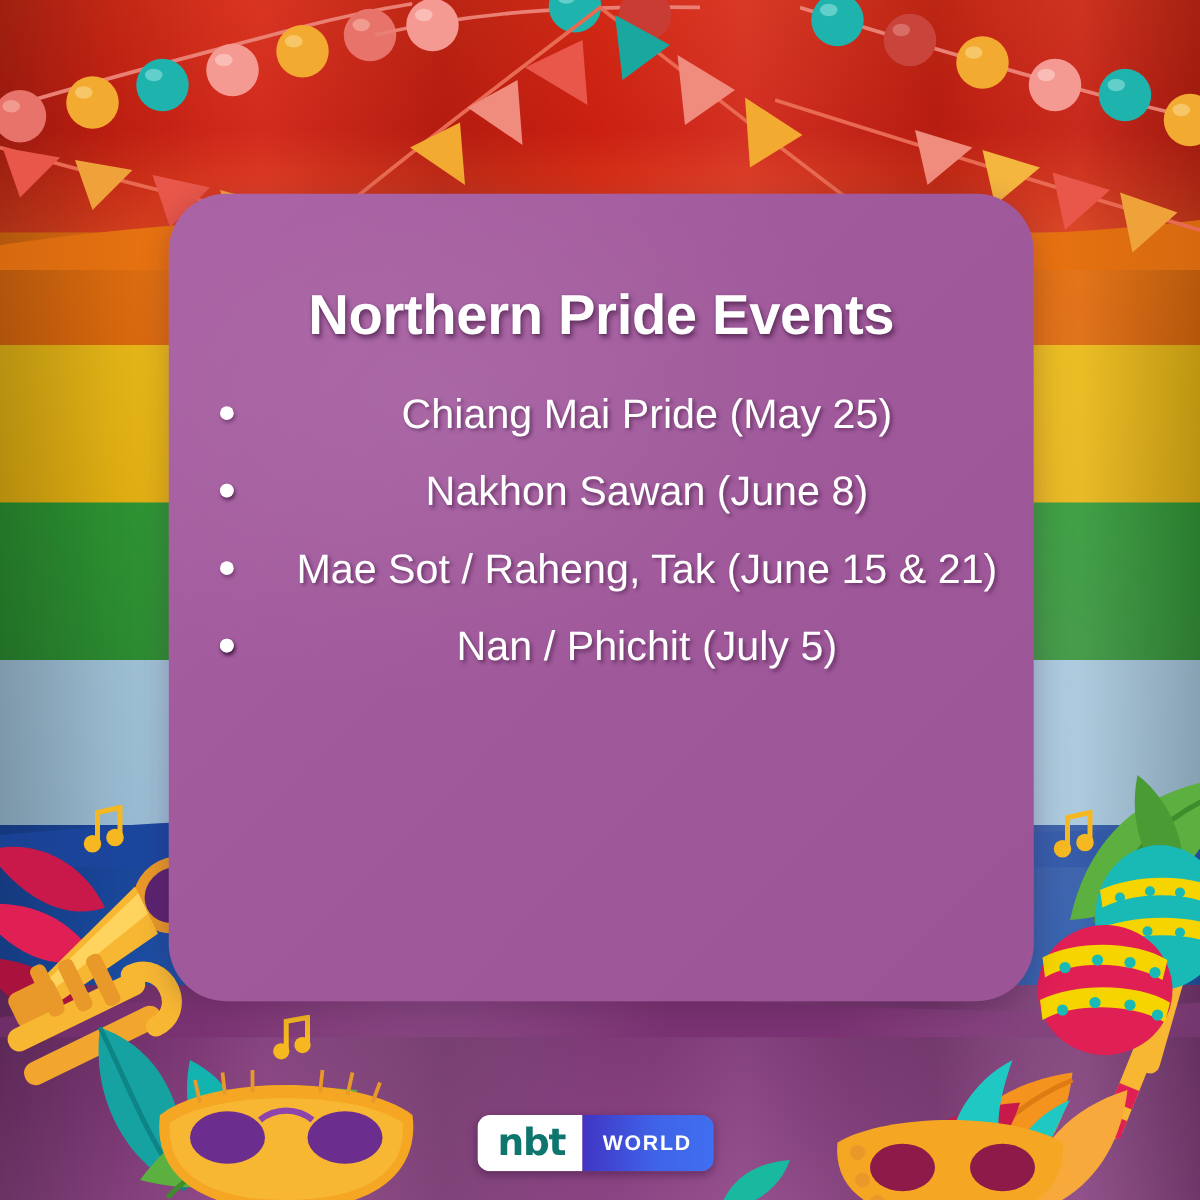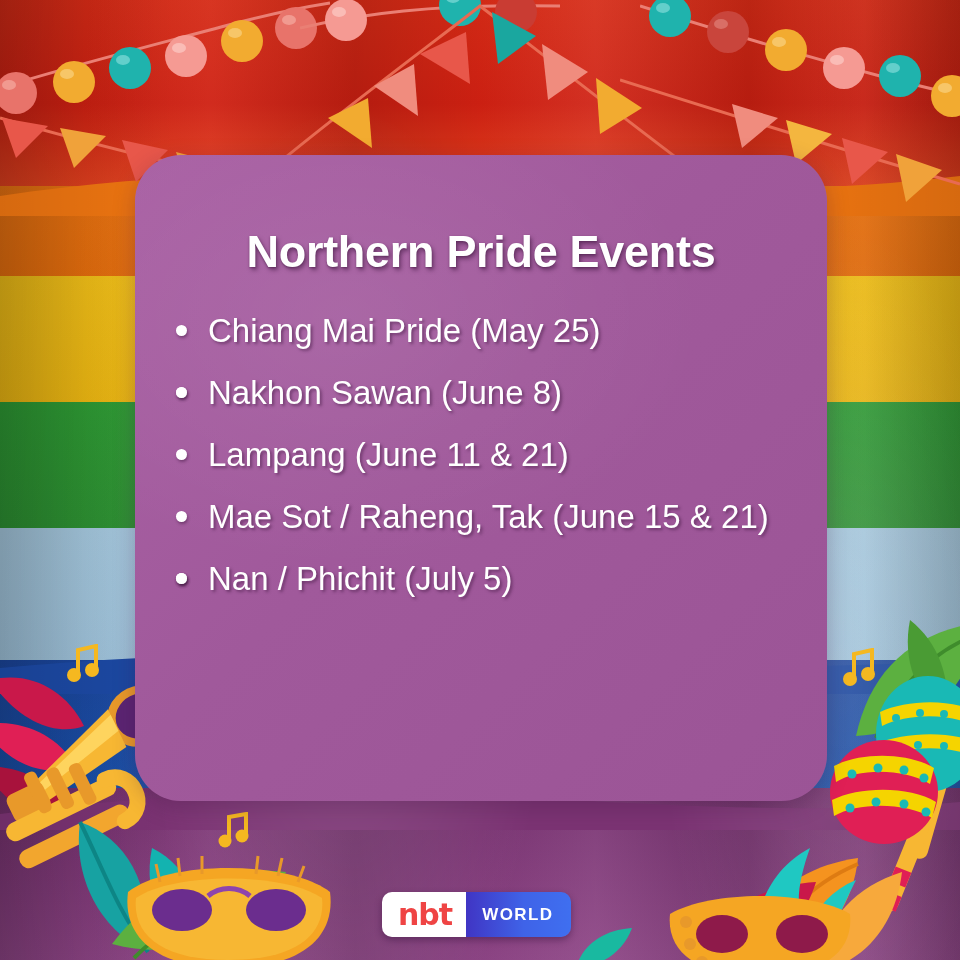--- a/index.html
+++ b/index.html
@@ -64,36 +64,37 @@
     text-shadow:2px 3px 4px rgba(60,20,60,.55), 0 1px 2px rgba(60,20,60,.4);
     font-stretch:condensed;
   }
 
   #event-list { list-style:none; margin:40px 0 0 41px; }
   #event-list li {
     position:relative; color:#ffffff;
     font-size:33px; line-height:1; padding-left:32px;
     margin-bottom:29px; white-space:nowrap;
     text-shadow:2px 2px 3px rgba(60,20,60,.5);
+    text-align:center;
   }
   #event-list li .dot {
     position:absolute; left:0; top:11px;
     width:11px; height:11px; border-radius:50%;
     background:#ffffff; box-shadow:1px 2px 3px rgba(60,20,60,.45);
   }
 
   
   #logo {
     position:absolute; left:382px; top:892px;
     height:45px; display:flex; align-items:stretch;
     border-radius:10px; overflow:hidden;
     box-shadow:0 3px 7px rgba(40,10,50,.4);
   }
   #logo-nbt {
-    background:#ffffff; color:#ef4444;
+    background:#ffffff; color:#0f766e;
     display:flex; align-items:center; padding:0 14px 0 16px;
     font-size:30px; font-weight:bold; letter-spacing:-1px;
     font-family:"DejaVu Sans", sans-serif;
   }
   #logo-world {
     background:linear-gradient(90deg,#4035c4,#3f63e8 55%,#3f6ff0);
     color:#ffffff; display:flex; align-items:center;
     padding:0 18px 0 16px; font-size:17px; font-weight:bold; letter-spacing:1.4px;
   }
 </style>
@@ -364,24 +365,20 @@
         </li>
         <li>
           <span class="dot"></span>
         </li>
         <li>
           <span class="dot"></span>
           <span>Nakhon Sawan (June 8)</span>
         </li>
         <li>
           <span class="dot"></span>
-          <span>Lampang (June 11 &amp; 21)</span>
-        </li>
-        <li>
-          <span class="dot"></span>
           <span>Mae Sot / Raheng, Tak (June 15 &amp; 21)</span>
         </li>
         <li>
           <span class="dot"></span>
         </li>
         <li>
           <span class="dot"></span>
         </li>
         <li>
           <span class="dot"></span>

